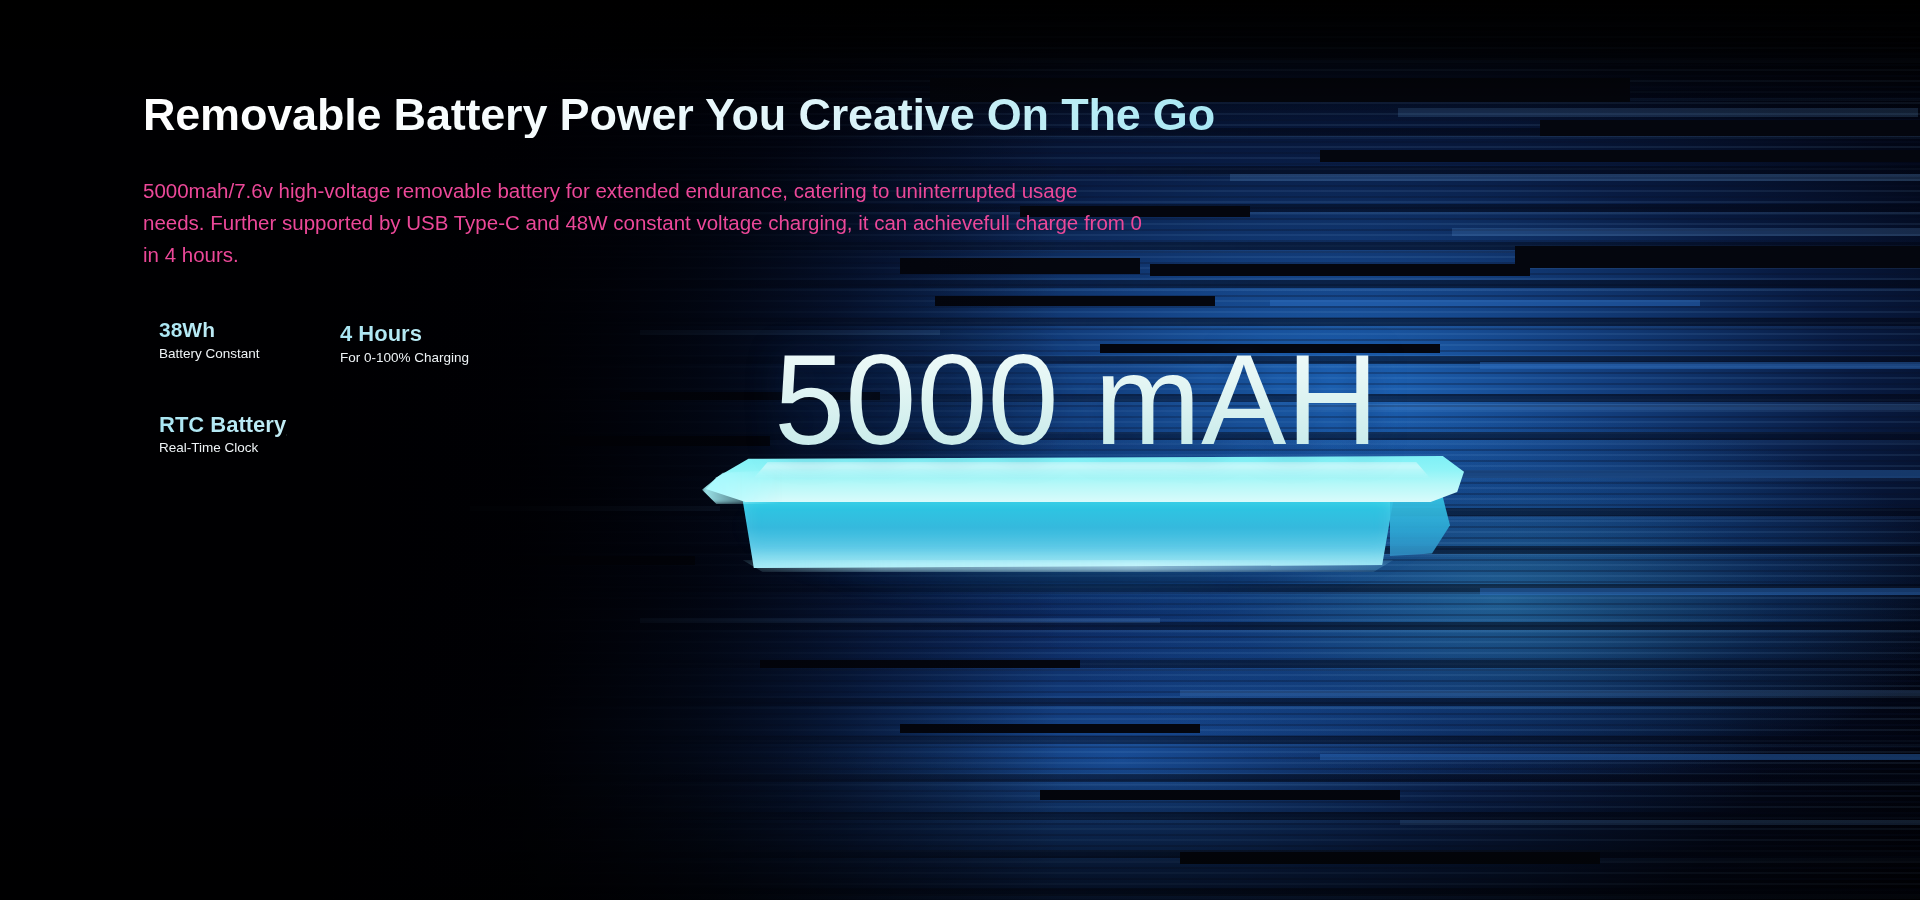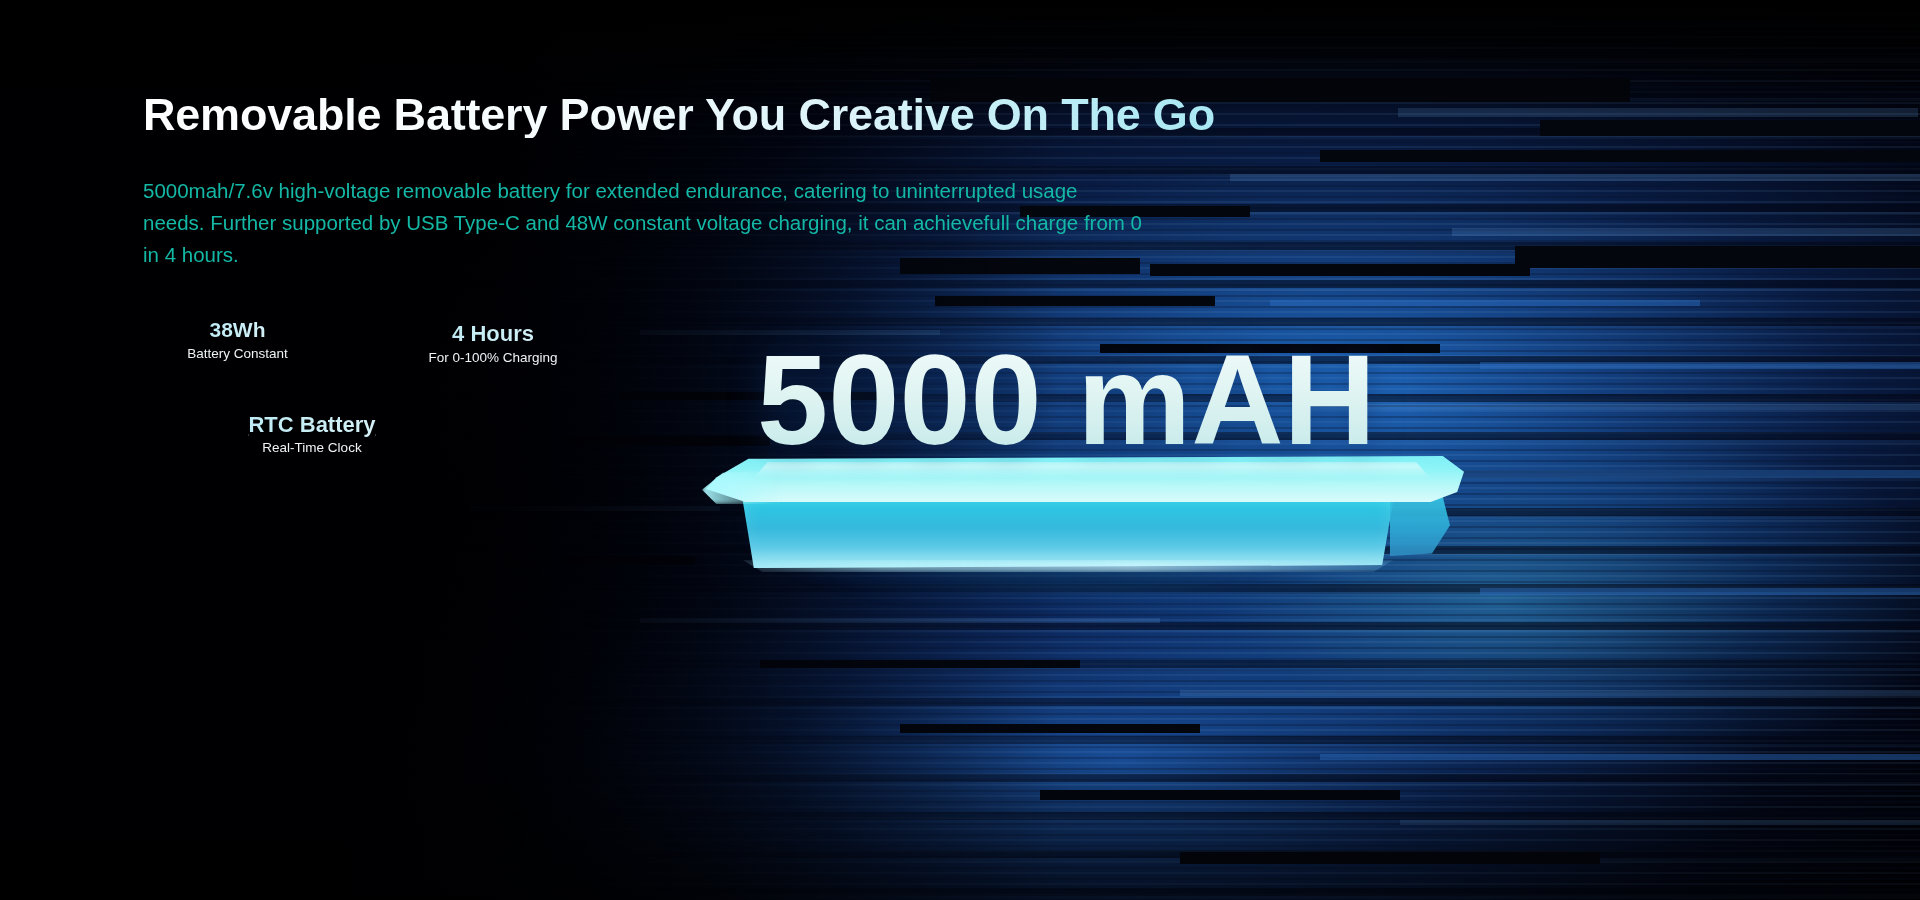--- a/index.html
+++ b/index.html
@@ -146,31 +146,30 @@
   }
 
   .lede {
     position: absolute;
     top: 175px;
     left: 0;
     width: 1000px;
     margin: 0;
     font-size: 20.5px;
     line-height: 32px;
-    color: #14b8a6;
+    color: #ec4899;
     font-weight: 400;
   }
 
   
   .stats {
     position: absolute;
     top: 318px;
-    left: 4px;
+    left: 16px;
     width: 560px;
-    text-align: center;
   }
   .stat-row {
     display: flex;
     margin-bottom: 44px;
     align-items: flex-start;
   }
   .stat-row:last-child { margin-bottom: 0; }
   .stat-cell { flex: 0 0 auto; }
   .stat-cell.col-a { width: 181px; }
   .stat-cell.col-b { width: 330px; }
@@ -197,25 +196,25 @@
     white-space: nowrap;
   }
   
   .stat-row.r1 .col-b { margin-top: 3px; }
   .stat-row.r2 .col-b { margin-top: 1px; text-decoration: underline; }
   .stat-row.r3 .col-b { margin-top: -1px; }
 
   
   .mega-number {
     position: absolute;
-    left: 757px;
+    left: 774px;
     top: 336px;
     z-index: 5;
     font-size: 128px;
-    font-weight: 700;
+    font-weight: 400;
     line-height: 1;
     letter-spacing: 0px;
     white-space: nowrap;
     background: linear-gradient(to bottom,
       #f1fbfb 0%, #e4f6f4 35%, #d3efee 68%, #c2e9e9 100%);
     -webkit-background-clip: text;
     background-clip: text;
     color: transparent;
     -webkit-text-fill-color: transparent;
     filter: drop-shadow(0 3px 16px rgba(10,40,90,0.55));

